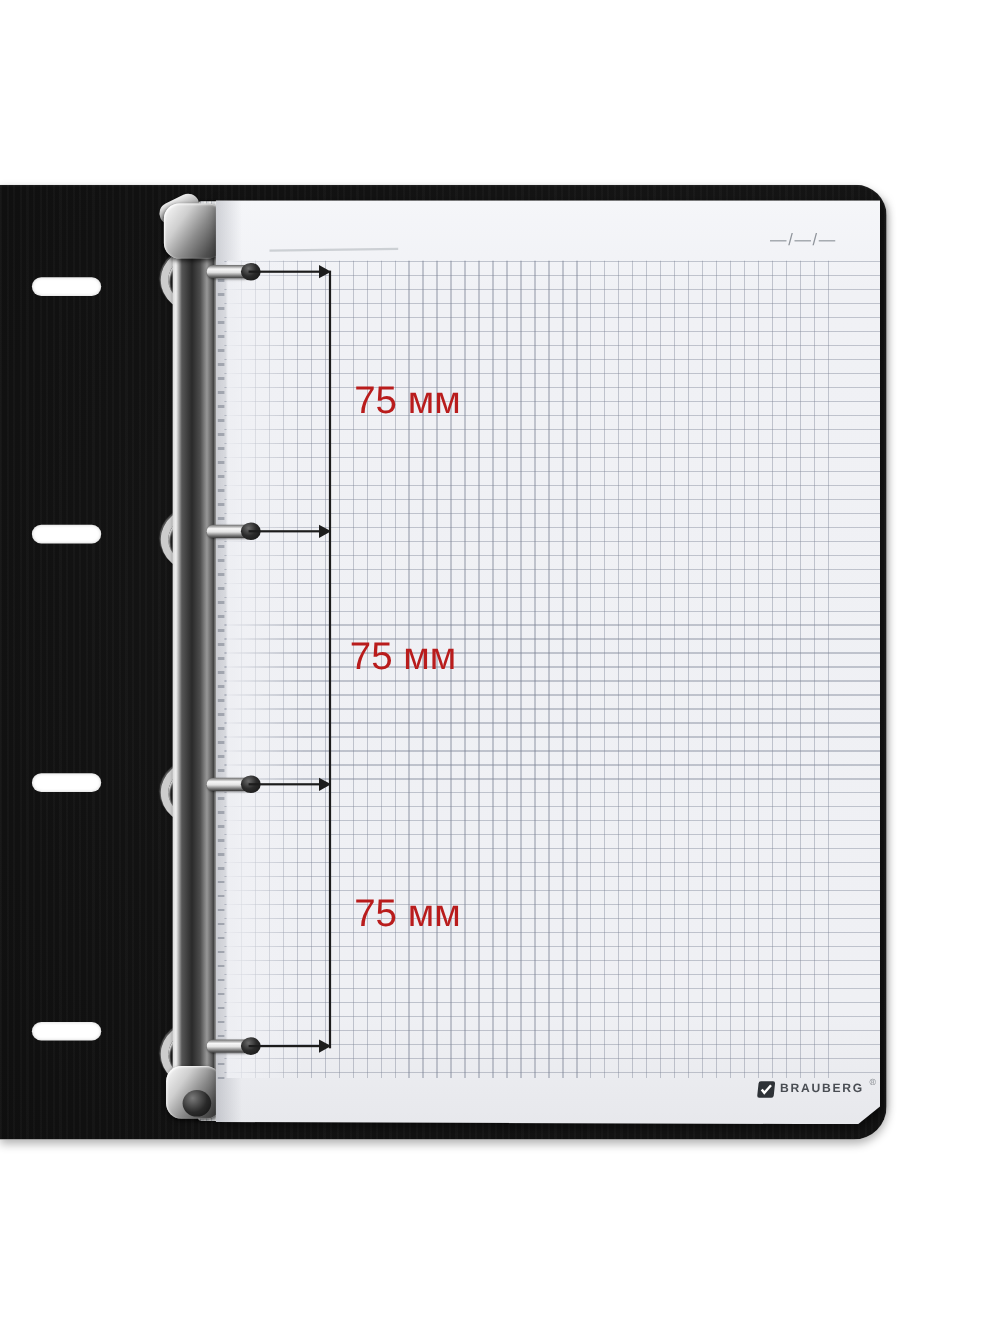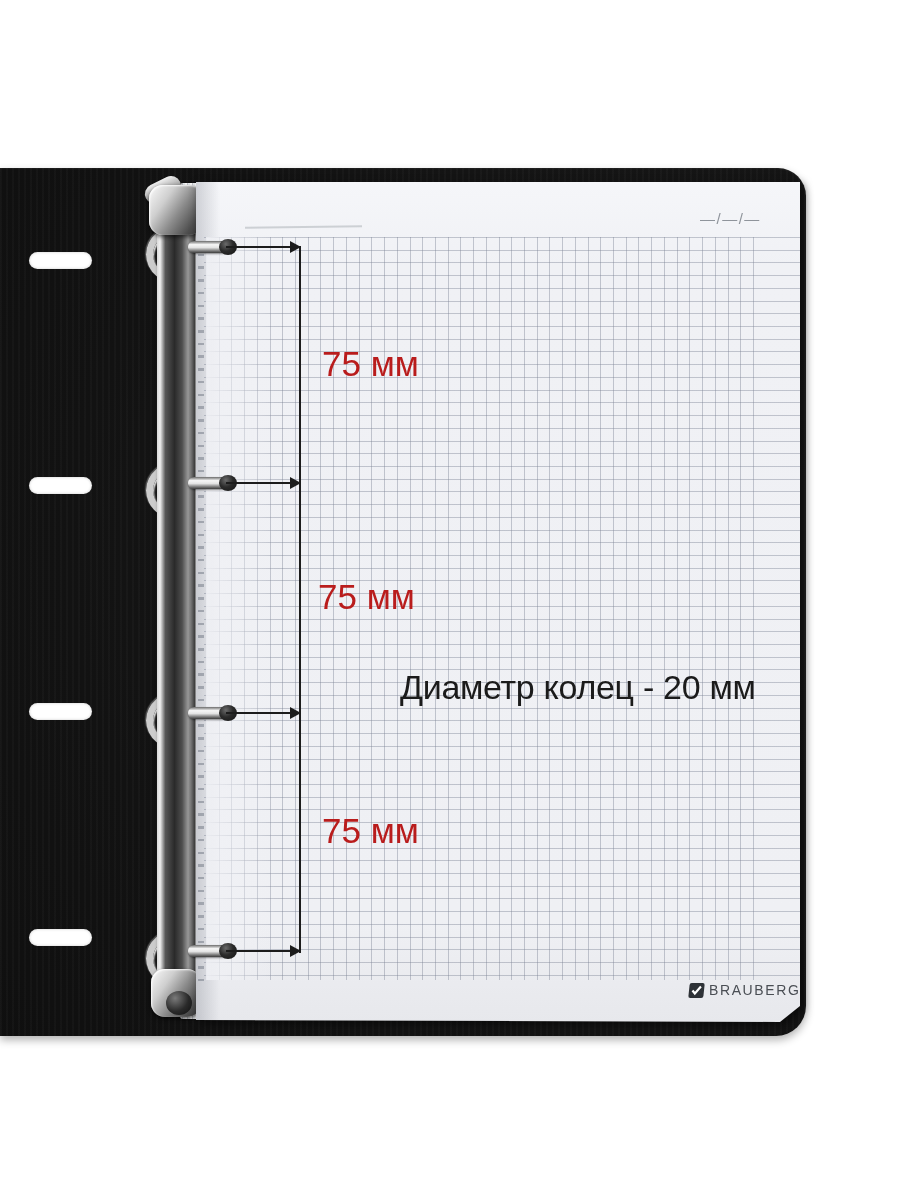--- a/index.html
+++ b/index.html
@@ -95,21 +95,21 @@
   .date-mark{
     position:absolute;left:504px;top:28px;color:#8f949b;font-size:15px;letter-spacing:1.5px;
     white-space:nowrap;
   }
 
   
   .brand{position:absolute;left:493px;top:800px;display:flex;align-items:flex-start;gap:5px;}
   .brand-icon{width:15px;height:15px;margin-top:1px;background:#2e3237;border-radius:2px;
     transform:skewX(-6deg);display:flex;align-items:center;justify-content:center;}
   .brand-icon svg{display:block;}
-  .brand-name{font-size:14px;font-weight:normal;letter-spacing:1.6px;color:#4a4e54;line-height:17px;}
+  .brand-name{font-size:11px;font-weight:bold;letter-spacing:1.6px;color:#4a4e54;line-height:17px;}
   .brand-reg{font-size:8px;color:#83878d;line-height:8px;margin-top:-2px;}
 
   
   .ring-arm{
     position:absolute;left:188px;width:40px;height:12px;z-index:8;border-radius:6px;
     background:linear-gradient(180deg,#6b6b6b 0%,#f7f7f7 30%,#e3e3e3 55%,#6f6f6f 85%,#3c3c3c 100%);
     box-shadow:0 1px 2px rgba(0,0,0,0.45);
   }
   .arm1{top:241px}.arm2{top:477px}.arm3{top:707px}.arm4{top:945px}
   .ring-tip{
@@ -199,15 +199,14 @@
   <div class="dim dim-h h3"></div>
   <div class="dim dim-h h4"></div>
   <div class="dim-arrow a1"></div>
   <div class="dim-arrow a2"></div>
   <div class="dim-arrow a3"></div>
   <div class="dim-arrow a4"></div>
 
   <div class="dim-label lab1">75 мм</div>
   <div class="dim-label lab2">75 мм</div>
   <div class="dim-label lab3">75 мм</div>
-  <div class="diameter-label">Диаметр колец - 20 мм</div>
 
 </div>
 
 </body></html>

